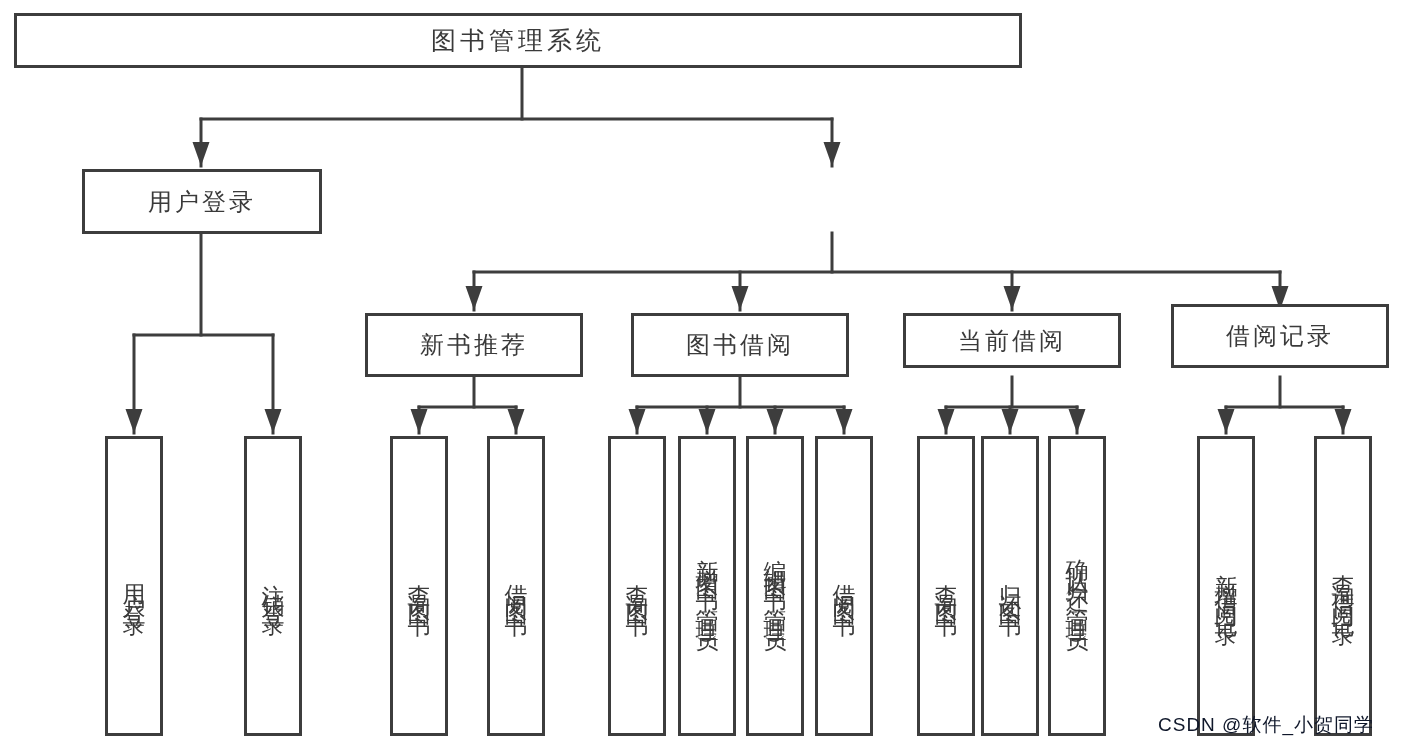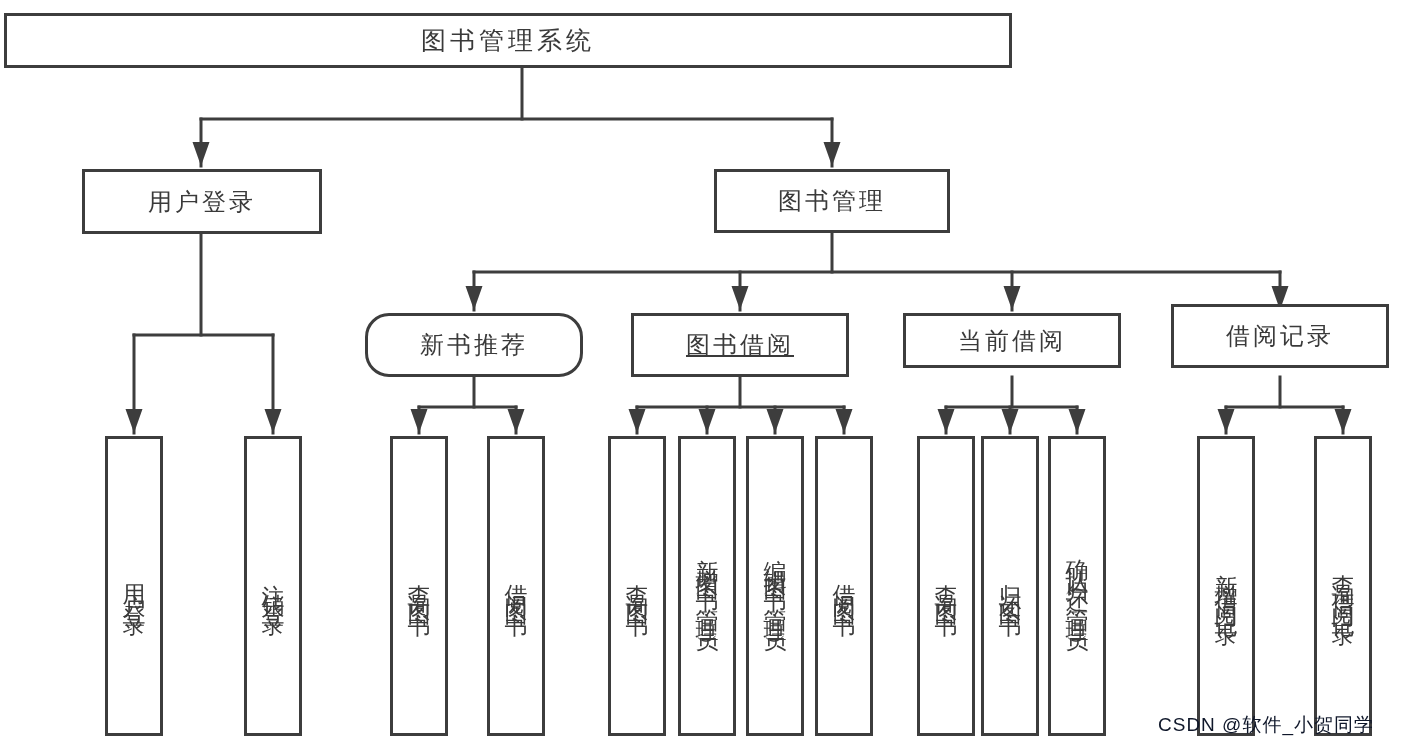--- a/index.html
+++ b/index.html
@@ -109,27 +109,26 @@
       </g>
       <g>
         <path d="M1280,377 V407"></path>
         <path d="M1226,407 H1343"></path>
         <path d="M1226,407 V433" marker-end="url(#arw)"></path>
         <path d="M1343,407 V433" marker-end="url(#arw)"></path>
       </g>
     </g>
   </svg>
 
-  <div class="node h root-box" style="left:4px; top:13px; width:1008px; height:55px;">图书管理系统</div>
+  <div class="node h root-box" style="left:14px; top:13px; width:1008px; height:55px;">图书管理系统</div>
 
   <div class="node h" style="left:82px; top:169px; width:240px; height:65px;">用户登录</div>
-  <div class="node h" style="left:714px; top:169px; width:236px; height:64px;">图书管理</div>
 
-  <div class="node h" style="left:365px; top:313px; width:218px; height:64px;border-radius:24px;">新书推荐</div>
-  <div class="node h" style="left:631px; top:313px; width:218px; height:64px;text-decoration:underline;">图书借阅</div>
+  <div class="node h" style="left:365px; top:313px; width:218px; height:64px;">新书推荐</div>
+  <div class="node h" style="left:631px; top:313px; width:218px; height:64px;">图书借阅</div>
   <div class="node h" style="left:903px; top:313px; width:218px; height:55px;">当前借阅</div>
   <div class="node h" style="left:1171px; top:304px; width:218px; height:64px;">借阅记录</div>
 
   <div class="node v" style="left:105px; top:436px; width:58px; height:300px;">用户登录</div>
   <div class="node v" style="left:244px; top:436px; width:58px; height:300px;">注销登录</div>
 
   <div class="node v" style="left:390px; top:436px; width:58px; height:300px;">查询图书</div>
   <div class="node v" style="left:487px; top:436px; width:58px; height:300px;">借阅图书</div>
 
   <div class="node v" style="left:608px; top:436px; width:58px; height:300px;">查询图书</div>

